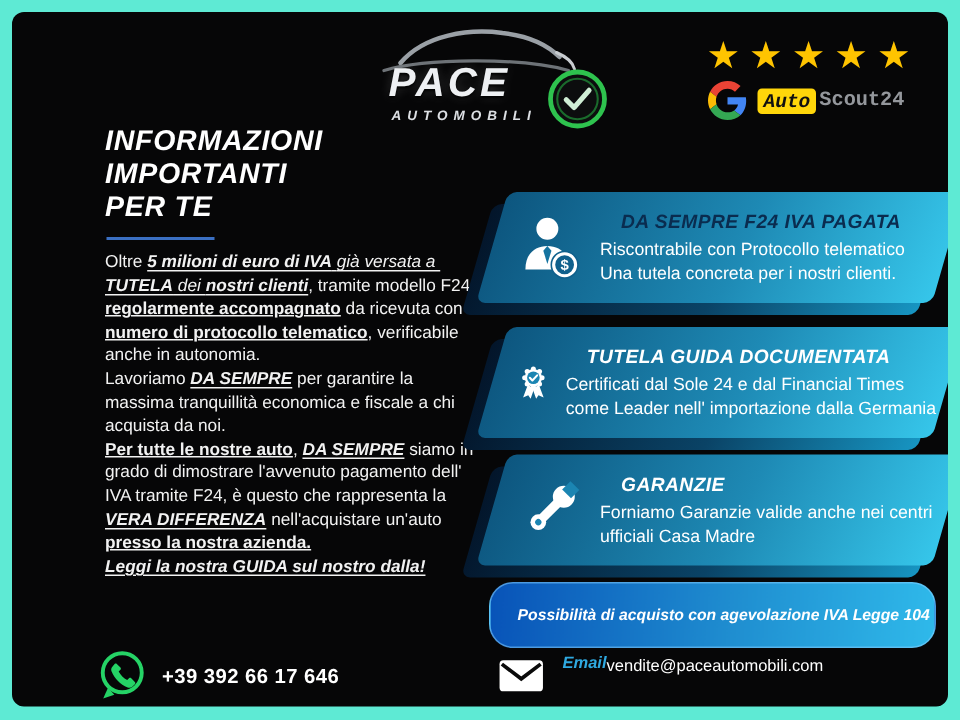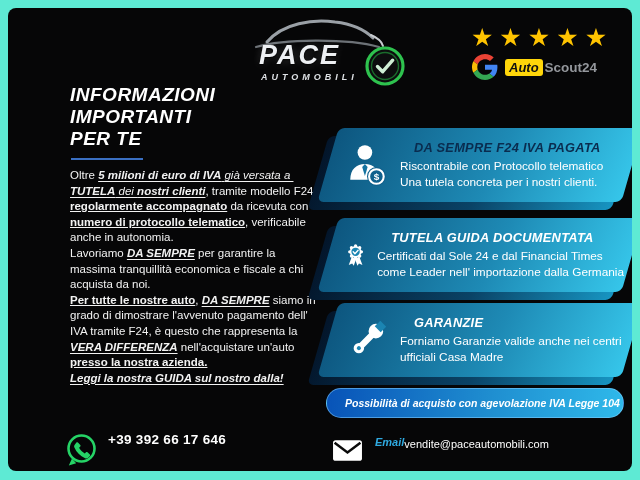--- a/index.html
+++ b/index.html
@@ -21,38 +21,38 @@
   }
   .brand-sub{
     position:absolute;left:10px;top:58px;font-size:9px;font-weight:700;font-style:italic;
     color:#dde0e4;letter-spacing:4px;
   }
   .check-badge{position:absolute;left:112px;top:30px;}
   
   .stars{position:absolute;left:448px;top:14px;width:166px;text-align:center;}
   .stars span{font-size:25px;color:#ffc400;margin:0 3px;line-height:30px;}
   .google-row{position:absolute;left:464px;top:46px;display:flex;align-items:center;gap:7px;}
-  .as-badge{display:flex;align-items:center;}
+  .as-badge{display:flex;align-items:center;font-family:Liberation Mono, monospace;}
   .as-auto{background:#ffd60a;color:#101010;font-weight:700;font-style:italic;font-size:13px;
     padding:1px 4px;border-radius:3px;}
   .as-scout{color:#94979c;font-weight:600;font-size:13.5px;margin-left:2px;}
   
   .heading{
     position:absolute;left:62px;top:76px;color:#fff;font-size:19px;line-height:22px;
     font-weight:800;font-style:italic;letter-spacing:.5px;
   }
   .rule{position:absolute;left:63px;top:150px;width:72px;height:2px;background:#3a6fc2;}
   .para{
     position:absolute;left:62px;top:160px;width:250px;color:#f2f2f2;
     font-size:11.5px;line-height:15.6px;white-space:pre-wrap;
   }
   .para .b{font-weight:700;text-decoration:underline;}
   .para .i{font-style:italic;}
   .para .u{text-decoration:underline;text-underline-offset:2px;}
-  .phone-row{position:absolute;left:56px;top:424px;display:flex;align-items:flex-start;gap:9px;}
+  .phone-row{position:absolute;left:56px;top:424px;display:flex;align-items:center;gap:9px;}
   .phone-num{color:#fff;font-weight:700;font-size:13.5px;letter-spacing:.3px;}
   
   .card{position:absolute;left:320px;width:304px;height:74px;}
   .card-1{top:120px;} .card-2{top:210px;} .card-3{top:295px;}
   .card .shadow{
     position:absolute;inset:0;border-radius:6px;
     transform:translate(-10px,8px) skewX(-16deg);
     background:linear-gradient(100deg,#03152a 0%,#0a4366 55%,#1795c2 100%);
   }
   .card .face{
@@ -64,21 +64,21 @@
   }
   .card .txt{display:flex;flex-direction:column;}
   .card .title{
     font-size:12.8px;font-weight:800;font-style:italic;letter-spacing:.3px;
     color:#fff;margin:0 2px 3px 14px;white-space:nowrap;
   }
   .card-1 .title{color:#0a2c4f;}
   .card .line{font-size:11.8px;color:#fff;line-height:16.5px;white-space:nowrap;}
   
   .pill{
-    position:absolute;left:318px;top:380px;width:298px;height:30px;border-radius:16px;
+    position:absolute;left:318px;top:380px;width:298px;height:44px;border-radius:16px;
     background:linear-gradient(95deg,#0853b8 0%,#1f8ed0 55%,#2fb9ea 100%);
     border:1px solid rgba(130,205,255,.55);
     display:flex;align-items:center;gap:8px;padding:0 10px;
   }
   .pill-text{color:#fff;font-size:10.5px;font-weight:700;font-style:italic;white-space:nowrap;}
   
   .email-row{position:absolute;left:324px;top:428px;display:flex;gap:12px;}
   .email-col{display:flex;}
   .email-label{color:#2fa9e0;font-size:11px;font-weight:800;font-style:italic;}
   .email-addr{color:#fff;font-size:11px;margin-top:2px;}

